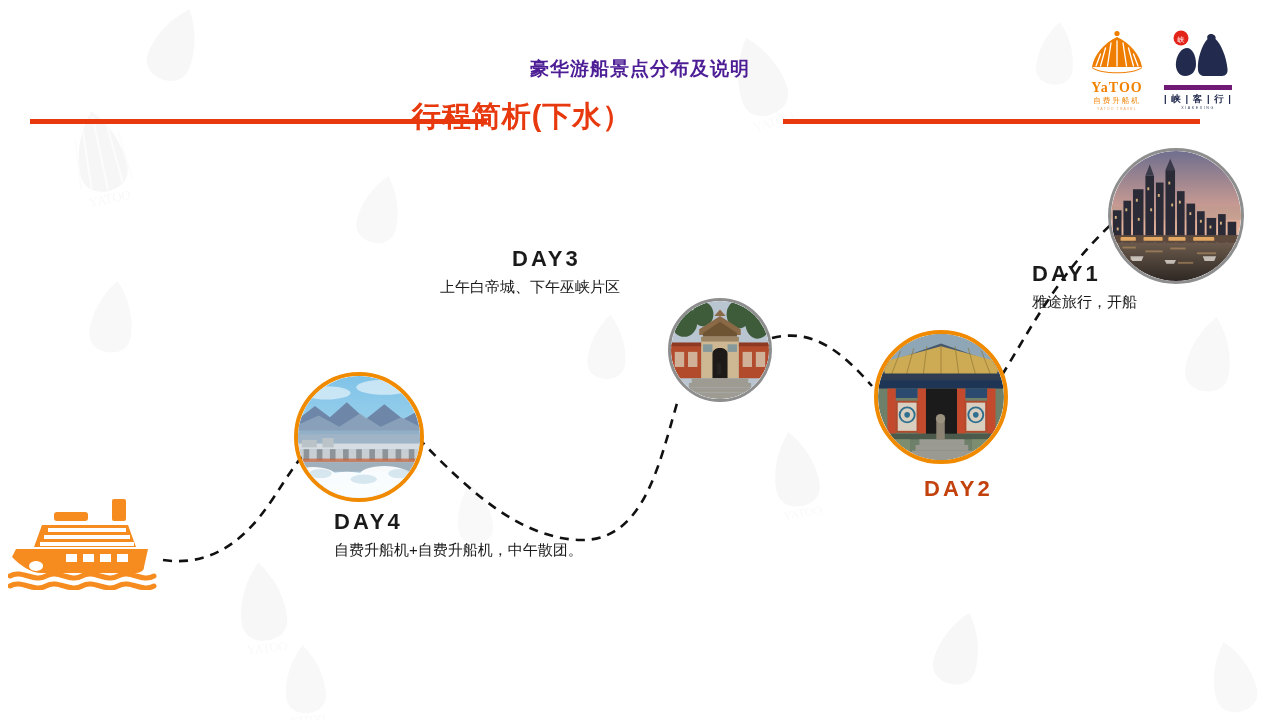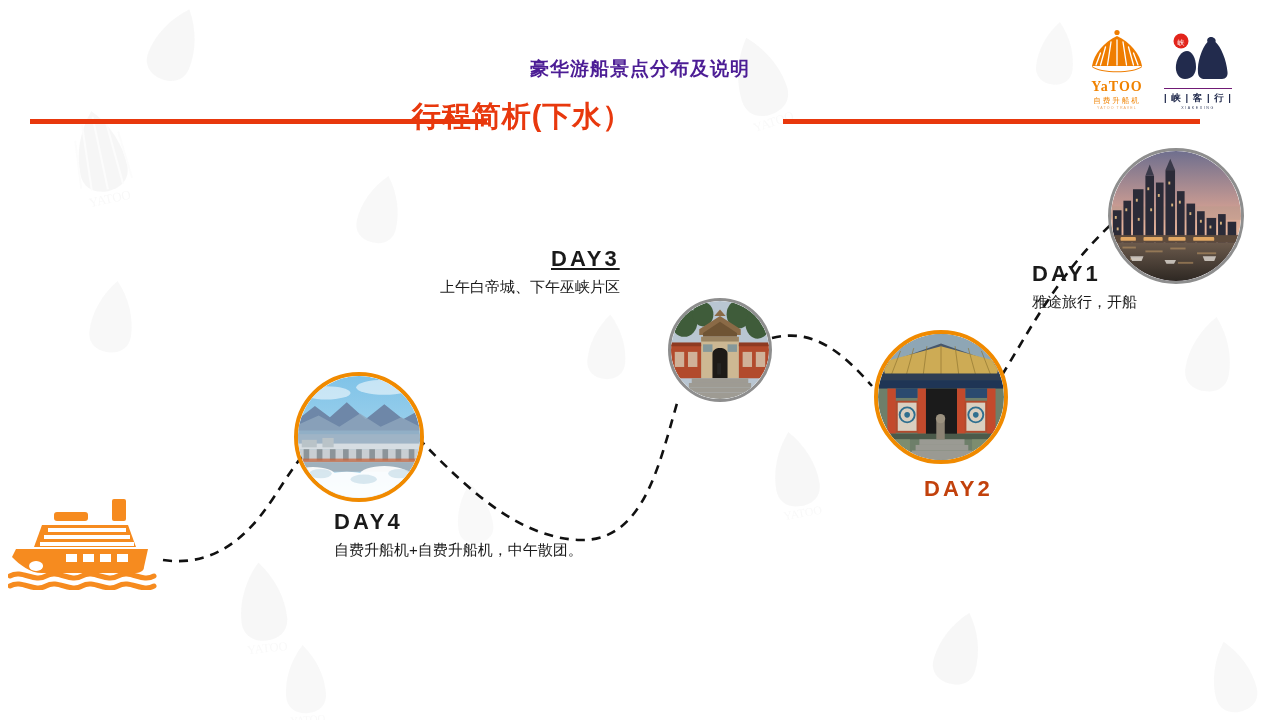--- a/index.html
+++ b/index.html
@@ -33,21 +33,21 @@
   .logos{position:absolute;right:48px;top:26px;display:flex;align-items:flex-end;gap:18px;z-index:6;}
   .logo-block{display:flex;flex-direction:column;align-items:center;}
   .logo-yatoo-name{
     font-family:"Liberation Serif","DejaVu Serif",serif;
     font-size:14px;color:#f08200;letter-spacing:1px;line-height:1.05;margin-top:2px;font-weight:bold;
   }
   .logo-yatoo-cn{font-size:7.5px;color:#f08200;letter-spacing:2px;line-height:1.5;}
   .logo-yatoo-py{font-size:3.6px;color:#f0a860;letter-spacing:1.1px;line-height:1.5;}
   .logo-xkx-cn{
     font-size:9.5px;color:#222b4d;letter-spacing:1px;line-height:1.5;
-    border-top:1px solid #701a75;padding-top:2px;margin-top:3px;font-weight:bold;
+    border-top:5px solid #701a75;padding-top:2px;margin-top:3px;font-weight:bold;
   }
   .logo-xkx-py{font-size:3.6px;color:#3c4565;letter-spacing:1.6px;line-height:1.6;}
 
   
   .pathlayer{position:absolute;left:0;top:0;width:1280px;height:720px;z-index:2;}
 
   
   .node{position:absolute;border-radius:50%;overflow:hidden;z-index:4;box-sizing:border-box;}
   .node .photo{position:absolute;left:0;top:0;width:100%;height:100%;border-radius:50%;overflow:hidden;}
   .node svg{display:block;width:100%;height:100%;}
@@ -428,21 +428,21 @@
           <rect x="13" y="97" width="78" height="7"></rect>
         </g>
         <path d="M46 16 L52 9 L58 16 Z" fill="#8a6a46"></path>
         <g fill="#2b2b2b" opacity=".6">
           <rect x="49" y="66" width="4" height="12"></rect>
         </g>
       </svg>
     </div>
   </div>
   <div class="label" style="left:440px;top:245px;width:300px;text-align:left;">
-    <div class="day" style="margin-left:111px;text-decoration:underline;">DAY3</div>
+    <div class="day" style="margin-left:72px;">DAY3</div>
     <div class="desc">上午白帝城、下午巫峡片区</div>
   </div>
 
   <div class="node ring-orange" style="left:294px;top:372px;width:130px;height:130px;">
     <div class="photo">
       <svg viewBox="0 0 130 130" preserveAspectRatio="xMidYMid slice">
         <defs>
           <linearGradient id="sky4" x1="0" y1="0" x2="0" y2="1">
             <stop offset="0%" stop-color="#7fc3e8"></stop>
             <stop offset="100%" stop-color="#bcdff0"></stop>

